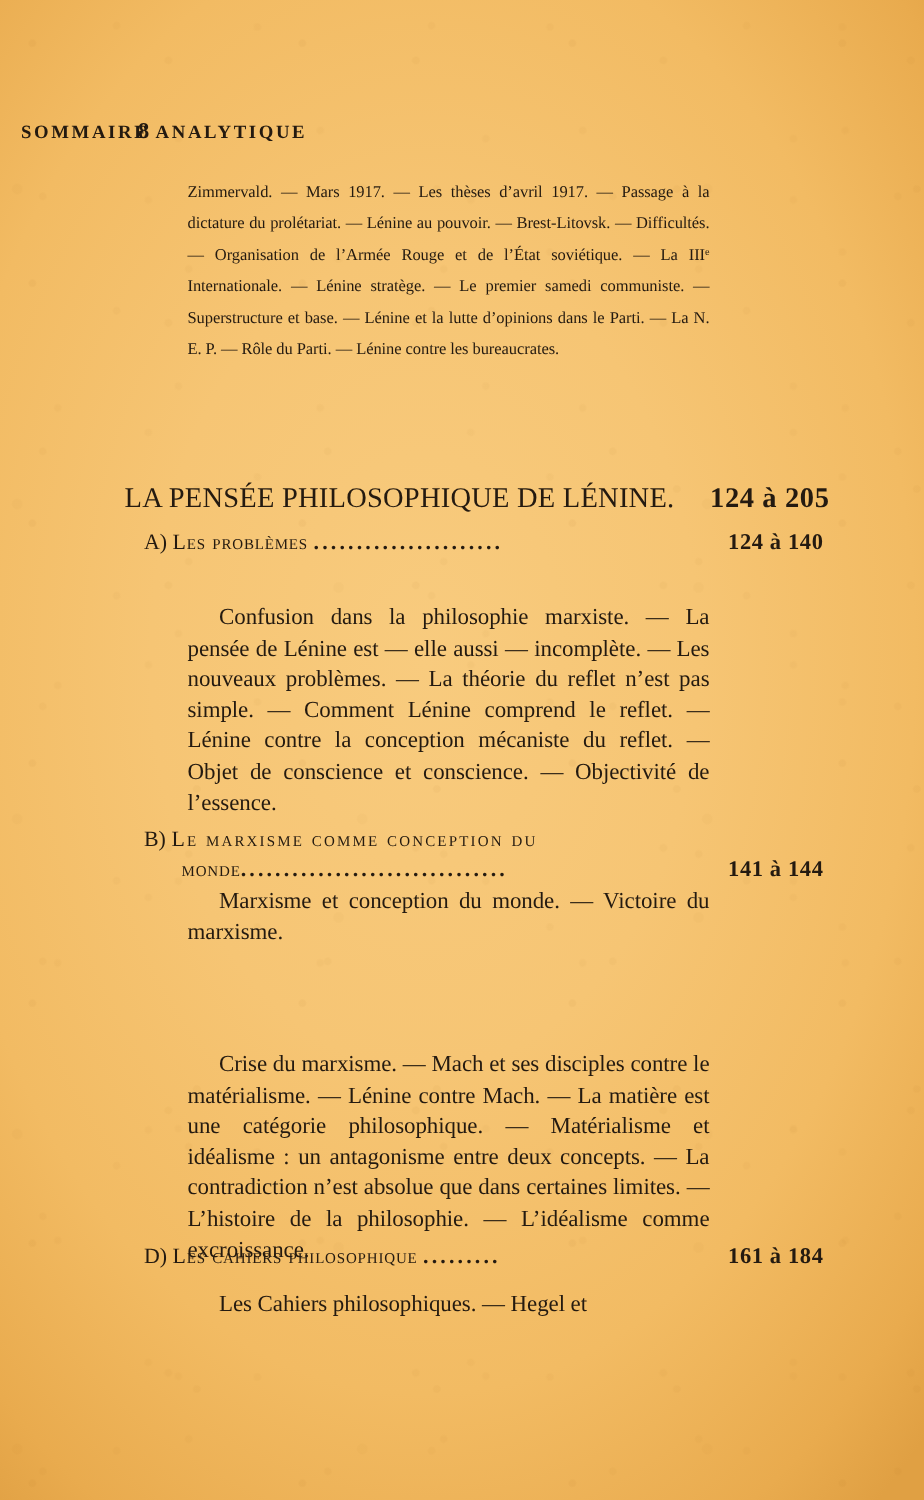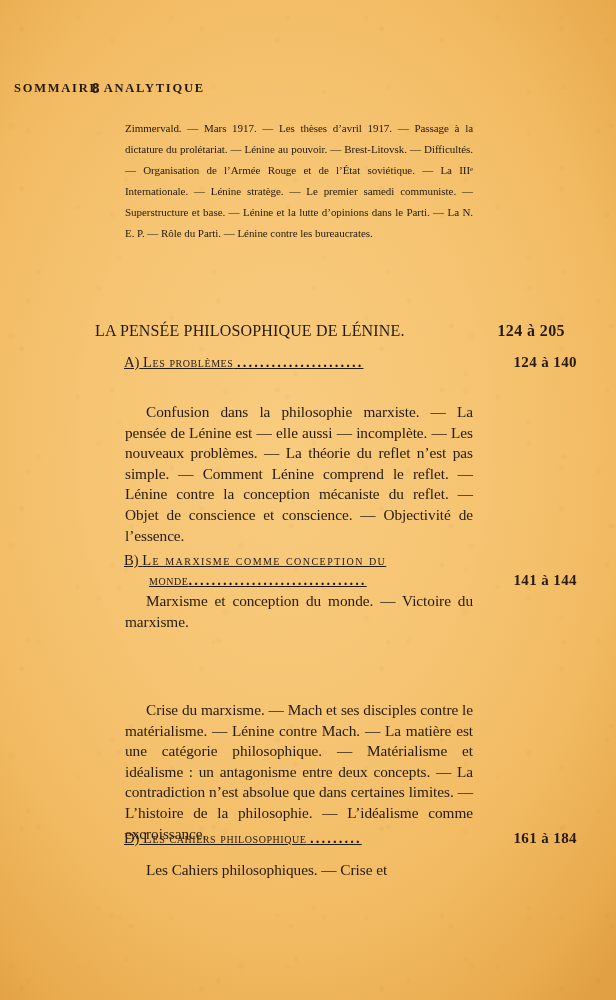--- a/index.html
+++ b/index.html
@@ -98,44 +98,43 @@
   .intro {
     font-size: 11px;
     line-height: 21.05px;
     font-weight: normal;
     letter-spacing: -.05px;
   }
 
   
   .section-head {
     position: absolute;
-    left: 95px;
+    left: 83px;
     top: 322px;
     width: 470px;
-    font-size: 16px;
+    font-size: 19px;
     letter-spacing: .15px;
   }
   .section-head .label {
     display: inline-block;
   }
   .section-head .pages {
     position: absolute;
     right: 0;
     top: 0;
     font-weight: bold;
     white-space: nowrap;
     letter-spacing: .4px;
   }
 
   
   .entry {
     position: absolute;
-    left: 124px;
+    left: 96px;
     width: 453px;
-    text-decoration: underline;
   }
   .entry-line {
     position: relative;
     font-size: 14.6px;
     line-height: 20px;
     white-space: nowrap;
   }
   .entry-line .letter {
     font-variant: normal;
     letter-spacing: 0;
@@ -227,15 +226,15 @@
   <p class="desc" style="top:700px;">Crise du marxisme. — Mach et ses disciples contre le matérialisme. — Lénine contre Mach. — La matière est une catégorie philosophique. — Matérialisme et idéalisme : un antagonisme entre deux concepts. — La contradiction n’est absolue que dans certaines limites. — L’histoire de la philosophie. — L’idéalisme comme excroissance.</p>
 
   <div class="entry" style="top:828px;">
     <div class="entry-line">
       <span class="letter">D)</span>
       <span class="sc">Les cahiers philosophique</span>
       <span class="leader">.........</span>
       <span class="pages">161 à 184</span>
     </div>
   </div>
-  <p class="desc" style="top:860px;">Les Cahiers philosophiques. — Crise et</p>
+  <p class="desc" style="top:860px;">Les Cahiers philosophiques. — Hegel et</p>
 
 </div>
 
 </body></html>

